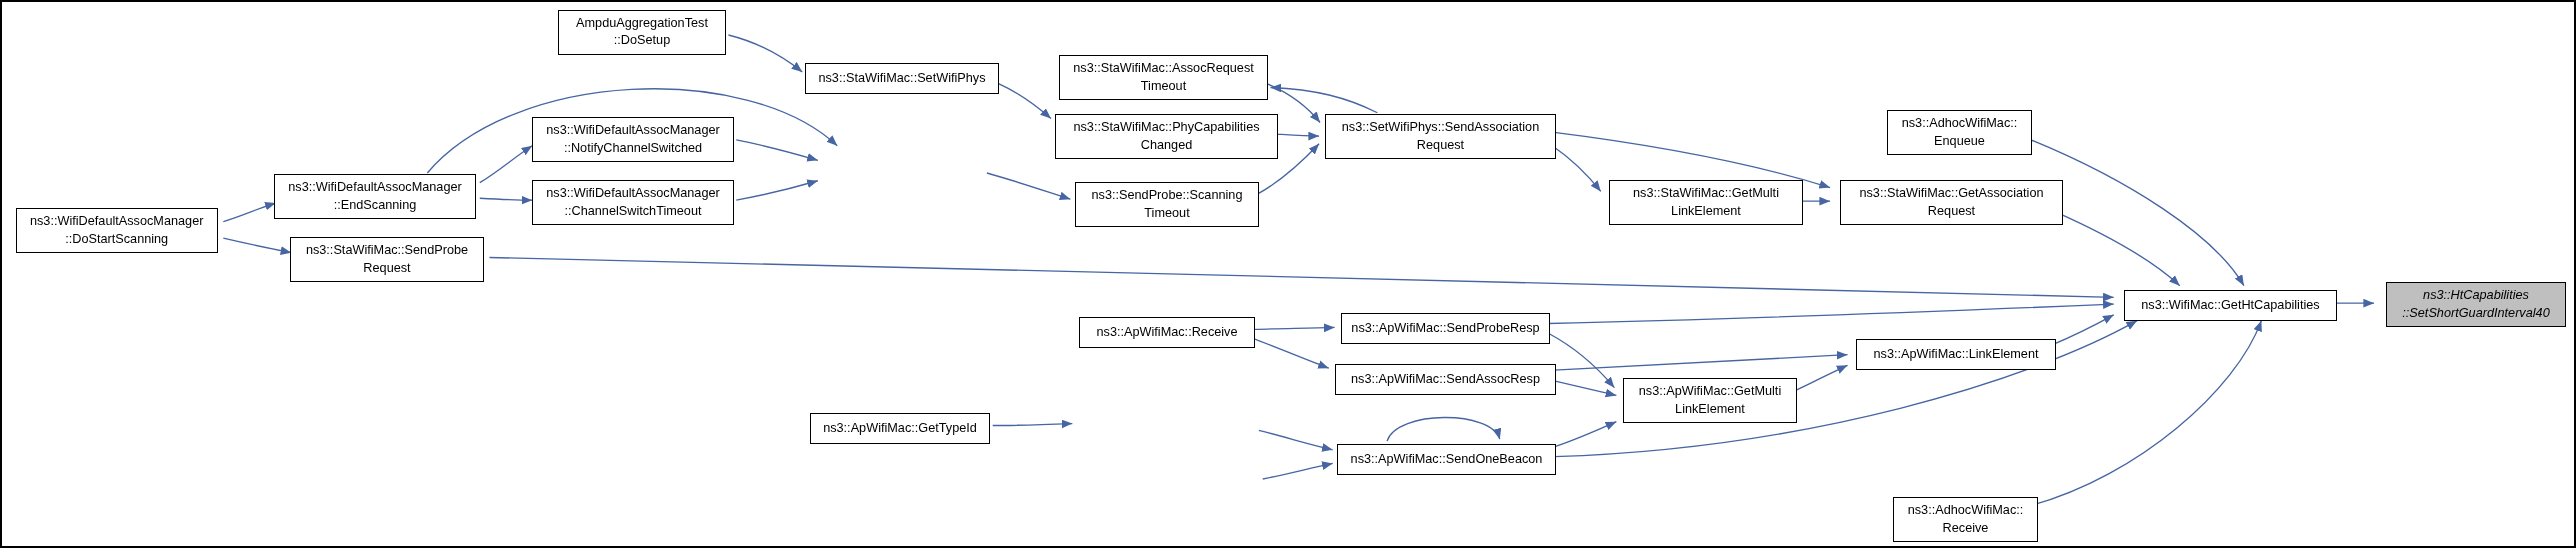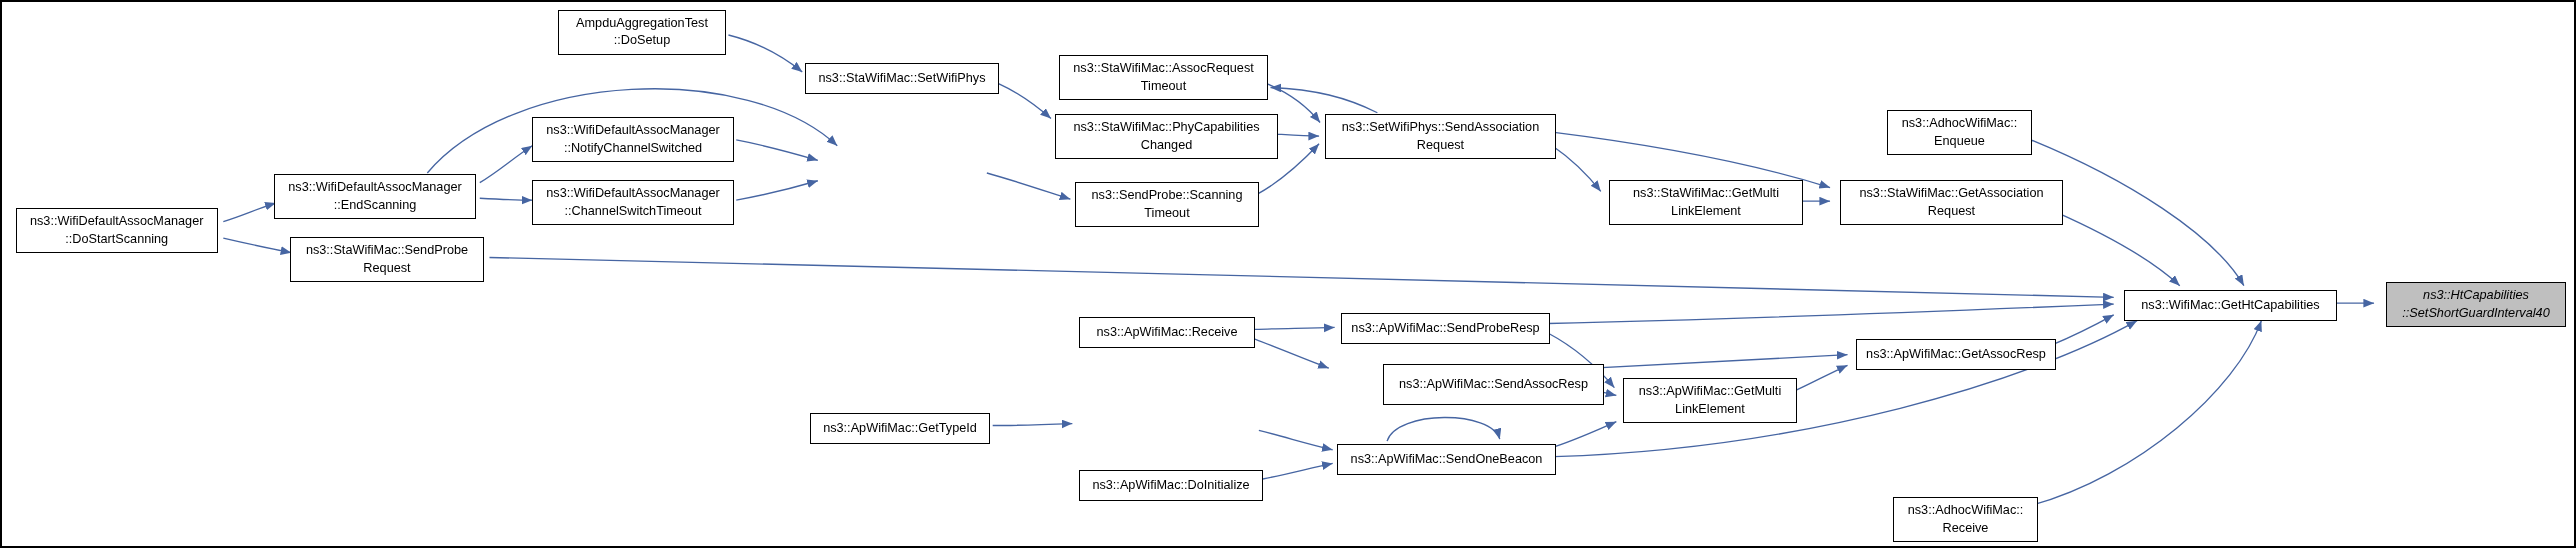--- a/index.html
+++ b/index.html
@@ -168,41 +168,38 @@
   </div>
 
   <div class="node" style="left:1077px;top:315px;width:176px;height:31px">
     <span>ns3::ApWifiMac::Receive</span>
   </div>
 
   <div class="node" style="left:1339px;top:311px;width:209px;height:31px">
     <span>ns3::ApWifiMac::SendProbeResp</span>
   </div>
 
-  <div class="node" style="left:1381px;top:362px;width:221px;height:41px">
+  <div class="node" style="left:1333px;top:362px;width:221px;height:31px">
     <span>ns3::ApWifiMac::SendAssocResp</span>
   </div>
 
   <div class="node" style="left:1854px;top:337px;width:200px;height:31px">
-    <span>ns3::ApWifiMac::GetAssocResp</span>
+    <span>ns3::ApWifiMac::LinkElement</span>
   </div>
 
   <div class="node" style="left:1621px;top:376px;width:174px;height:45px">
     <span>ns3::ApWifiMac::GetMulti</span>
     <span>LinkElement</span>
   </div>
 
   <div class="node" style="left:808px;top:411px;width:180px;height:31px">
     <span>ns3::ApWifiMac::GetTypeId</span>
   </div>
 
 
-  <div class="node" style="left:1077px;top:468px;width:184px;height:31px">
-    <span>ns3::ApWifiMac::DoInitialize</span>
-  </div>
 
   <div class="node" style="left:1335px;top:442px;width:219px;height:31px">
     <span>ns3::ApWifiMac::SendOneBeacon</span>
   </div>
 
   <div class="node" style="left:1891px;top:495px;width:145px;height:45px">
     <span>ns3::AdhocWifiMac::</span>
     <span>Receive</span>
   </div>
 

